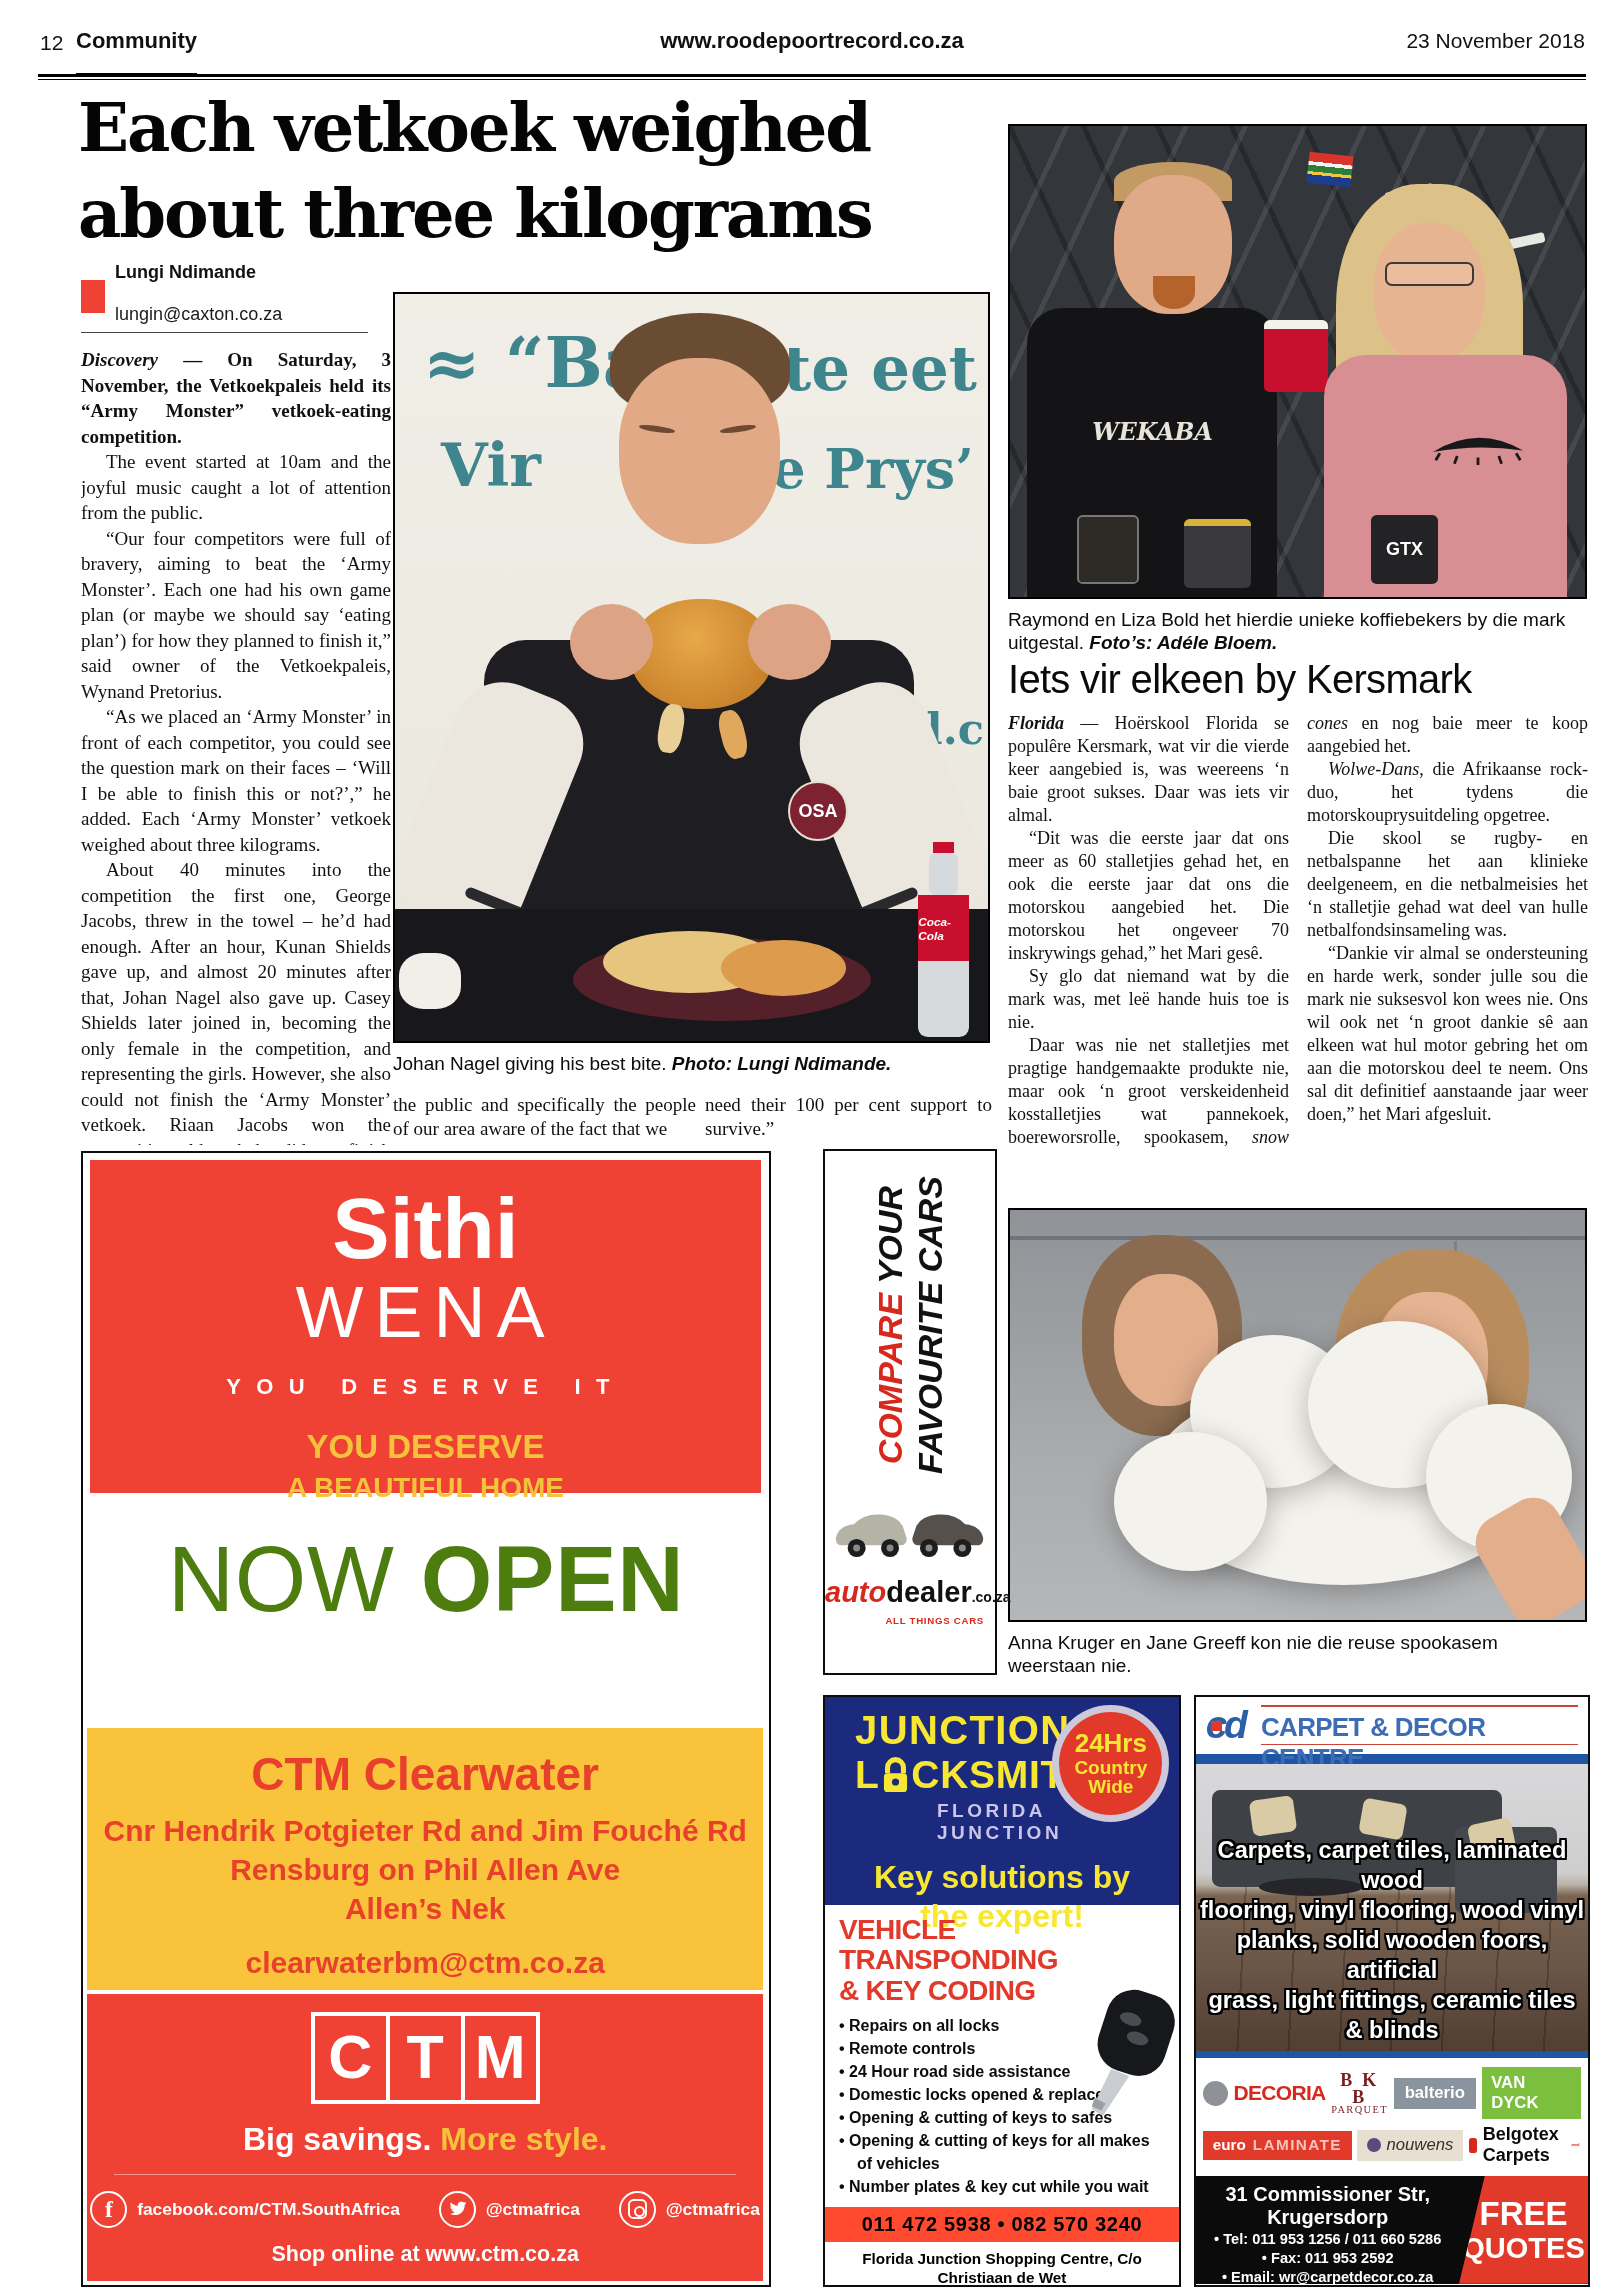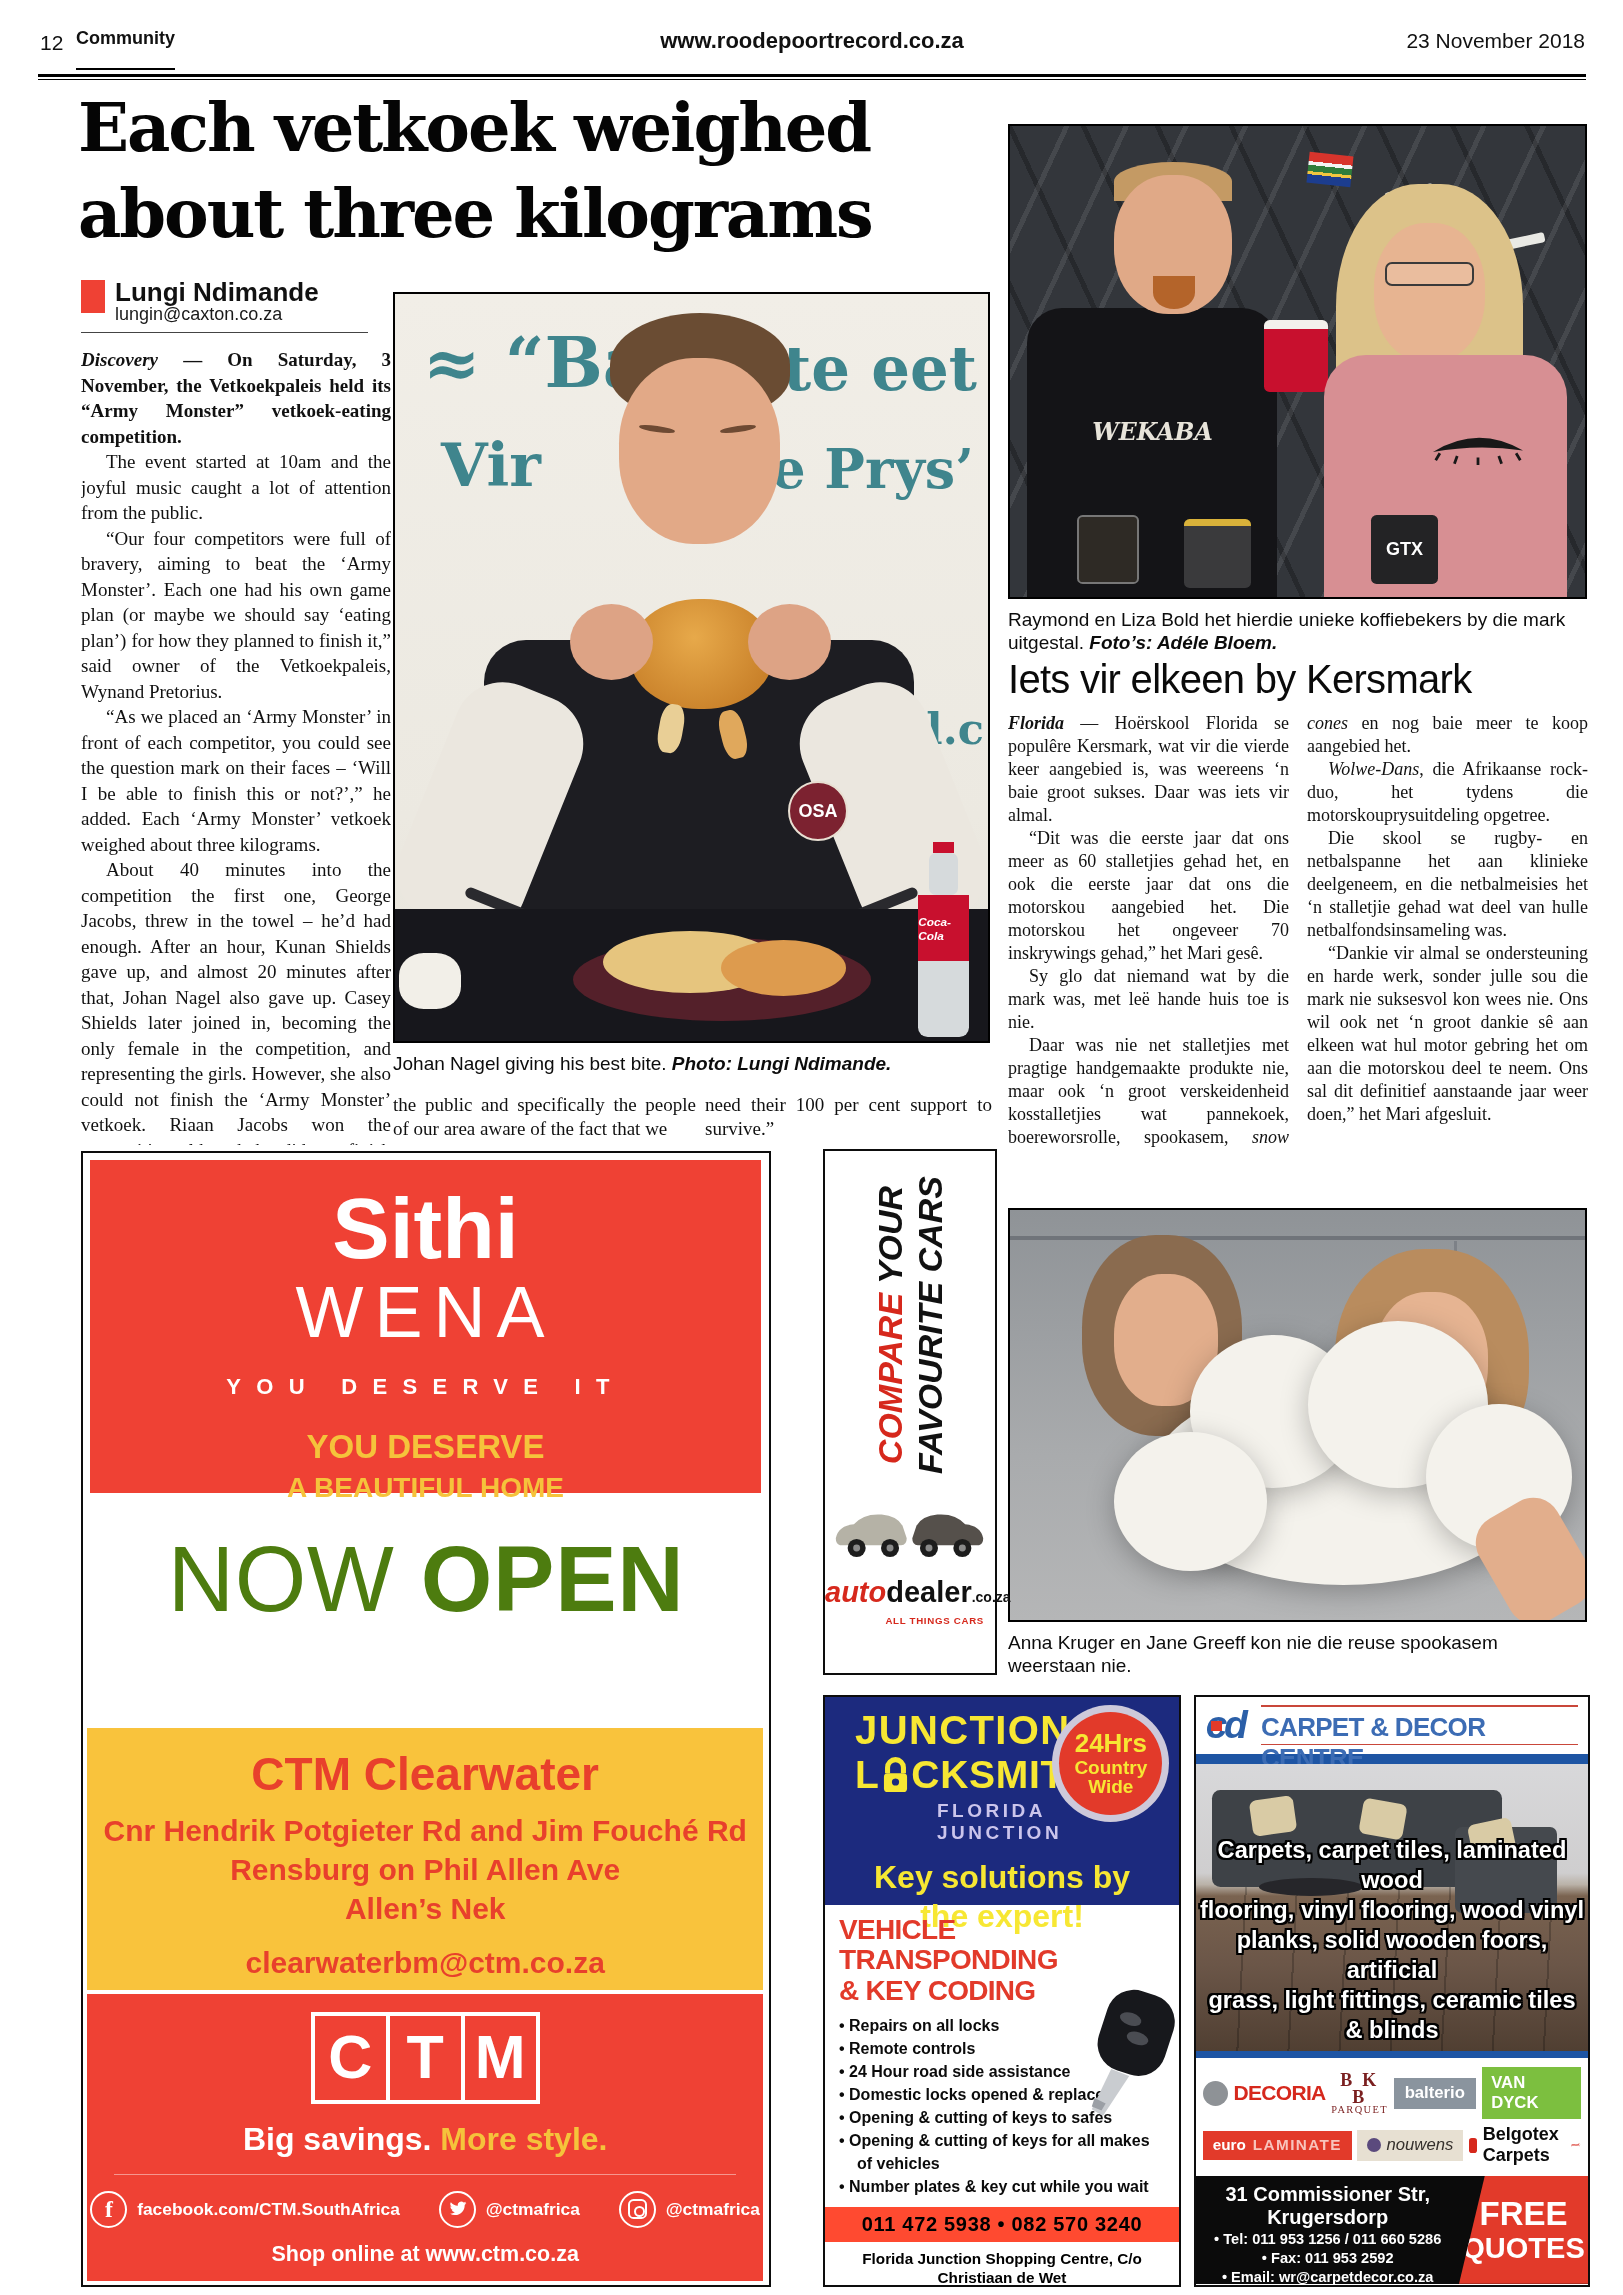--- a/index.html
+++ b/index.html
@@ -1,30 +1,30 @@
 <!DOCTYPE html>
 <html style="font-size:11px"><head>
 <meta charset="utf-8">
 <style>
   html,body{margin:0;padding:0;background:#e8e8e8;}
   *{box-sizing:border-box;}
   #page{position:relative;width:1624px;height:2295px;background:#fff;font-family:"Liberation Sans",sans-serif;color:#111;overflow:hidden;margin:0 auto;}
 
   
   .hdr-num{position:absolute;left:40px;top:30.5px;font-size:21px;}
-  .hdr-section{position:absolute;left:76px;top:28px;font-size:18px;font-weight:700;border-bottom:2.1px solid #000;padding-bottom:19px;}
+  .hdr-section{position:absolute;left:76px;top:28px;font-size:22px;font-weight:700;border-bottom:2.1px solid #000;padding-bottom:19px;}
   .hdr-site{position:absolute;left:0;right:0;top:28px;text-align:center;font-size:22px;font-weight:700;}
   .hdr-date{position:absolute;right:39px;top:29px;font-size:21px;}
   .hdr-rule1{position:absolute;left:38px;right:38px;top:74px;height:2.8px;background:#000;}
   .hdr-rule2{position:absolute;left:38px;right:38px;top:79px;height:0.7px;background:#000;}
 
   
   .headline1{position:absolute;left:78px;top:85px;width:927px;font-family:"DejaVu Serif",serif;font-weight:700;font-size:67px;line-height:86px;letter-spacing:-2.1px;color:#050505;}
   .byline-square{position:absolute;left:81px;top:280px;width:23.6px;height:33px;background:#EF4134;}
-  .byline-name{position:absolute;left:115px;top:277px;font-size:26px;font-weight:700;text-align:center;}
+  .byline-name{position:absolute;left:115px;top:262px;font-size:18px;font-weight:700;text-align:center;}
   .byline-email{position:absolute;left:115px;top:304px;font-size:18px;color:#1a1a1a;}
   .byline-rule{position:absolute;left:81px;top:332px;width:287px;height:1.4px;background:#444;}
 
   .body1{position:absolute;left:81px;top:347px;width:310px;height:798px;font-family:"Liberation Serif",serif;font-size:19px;line-height:25.5px;text-align:justify;overflow:hidden;}
   .body1 p{margin:0;}
   .body1 p.ind{text-indent:25px;}
   .leadp{font-weight:700;}
   .leadword{font-style:italic;}
 
   .photo-frame{position:absolute;border:2.1px solid #000;overflow:hidden;background:#ddd;}

